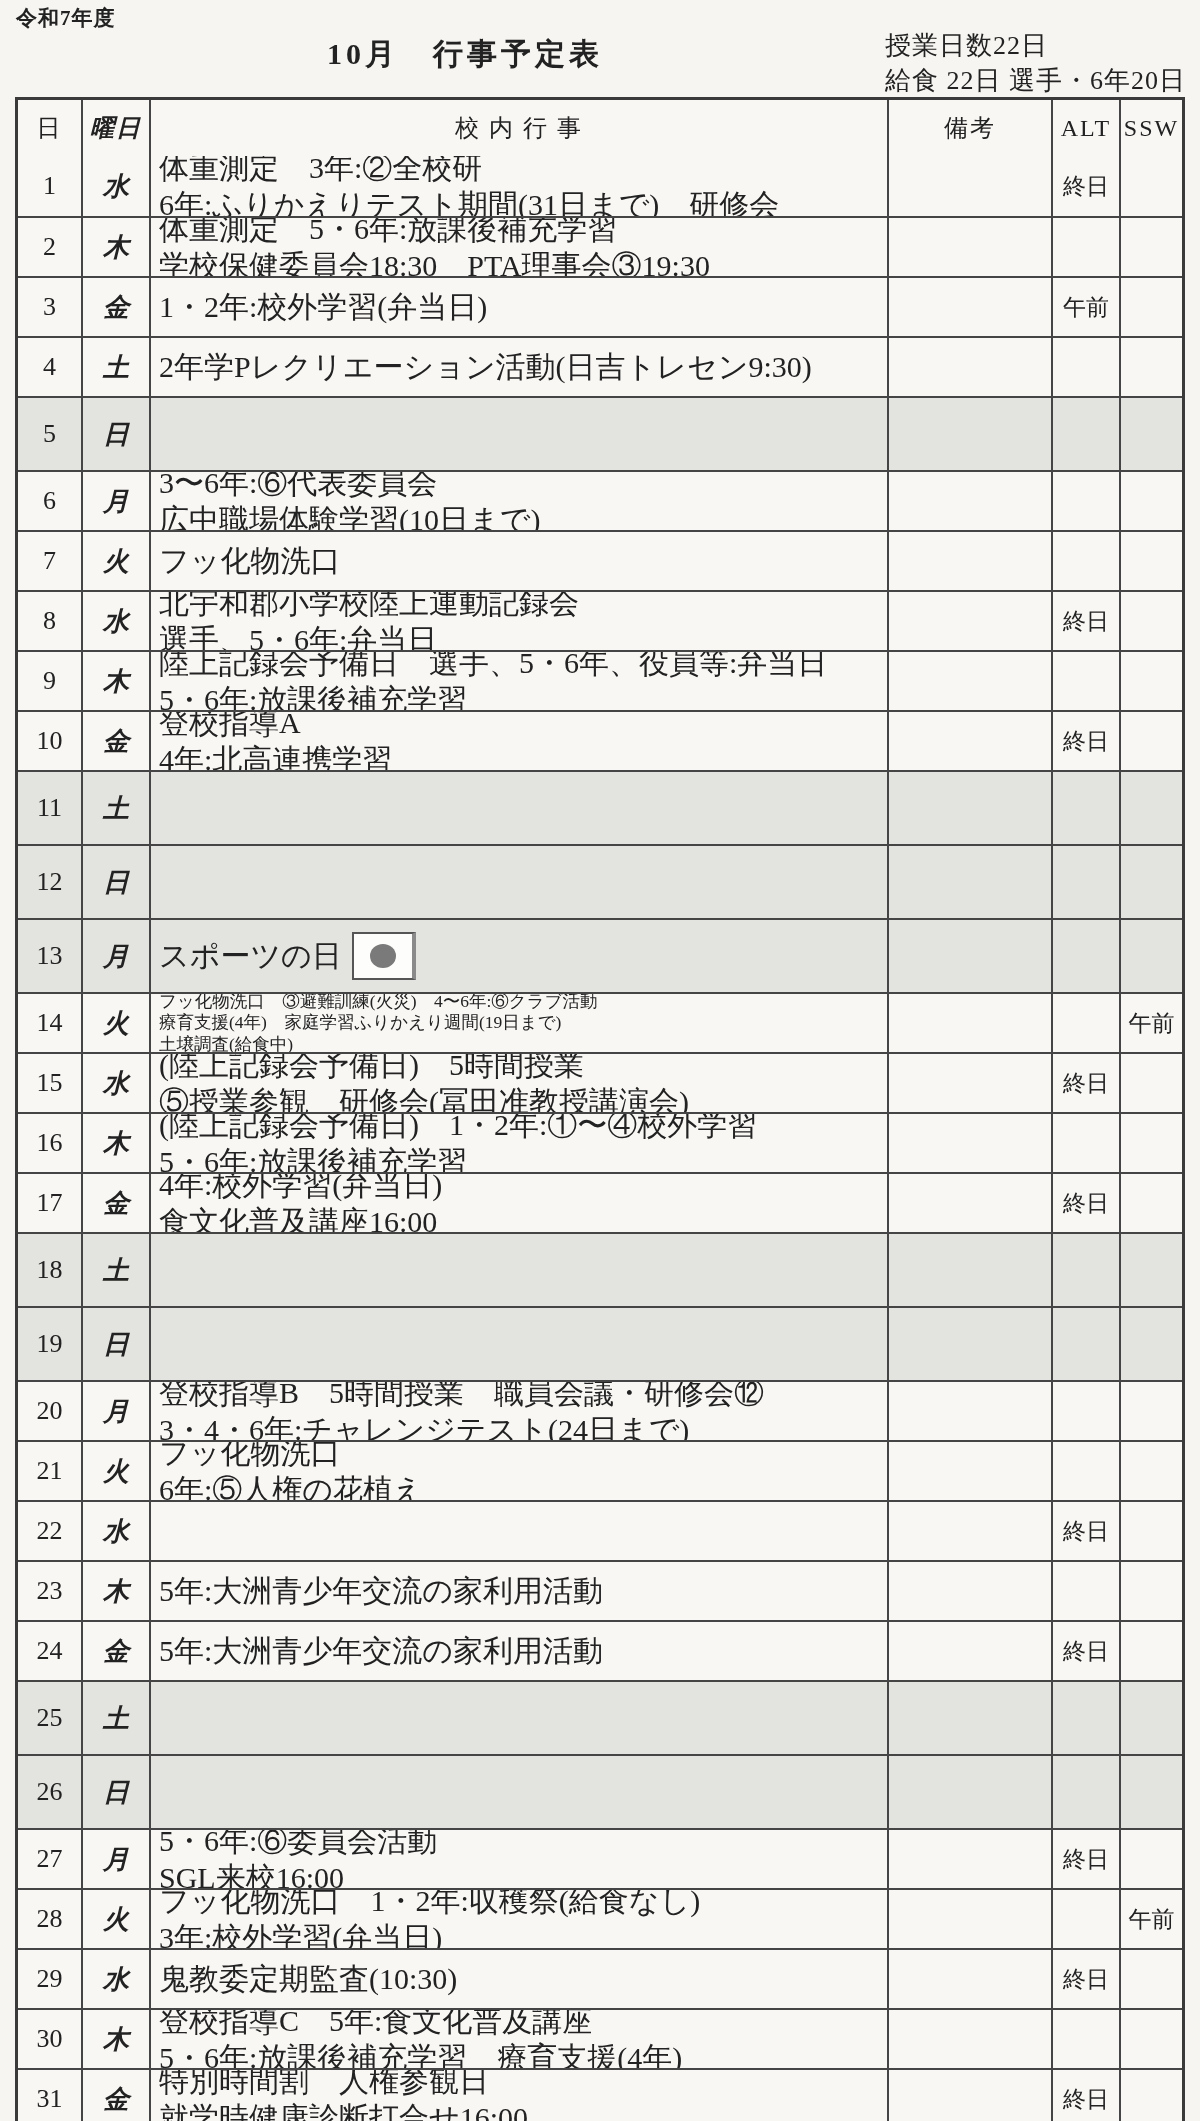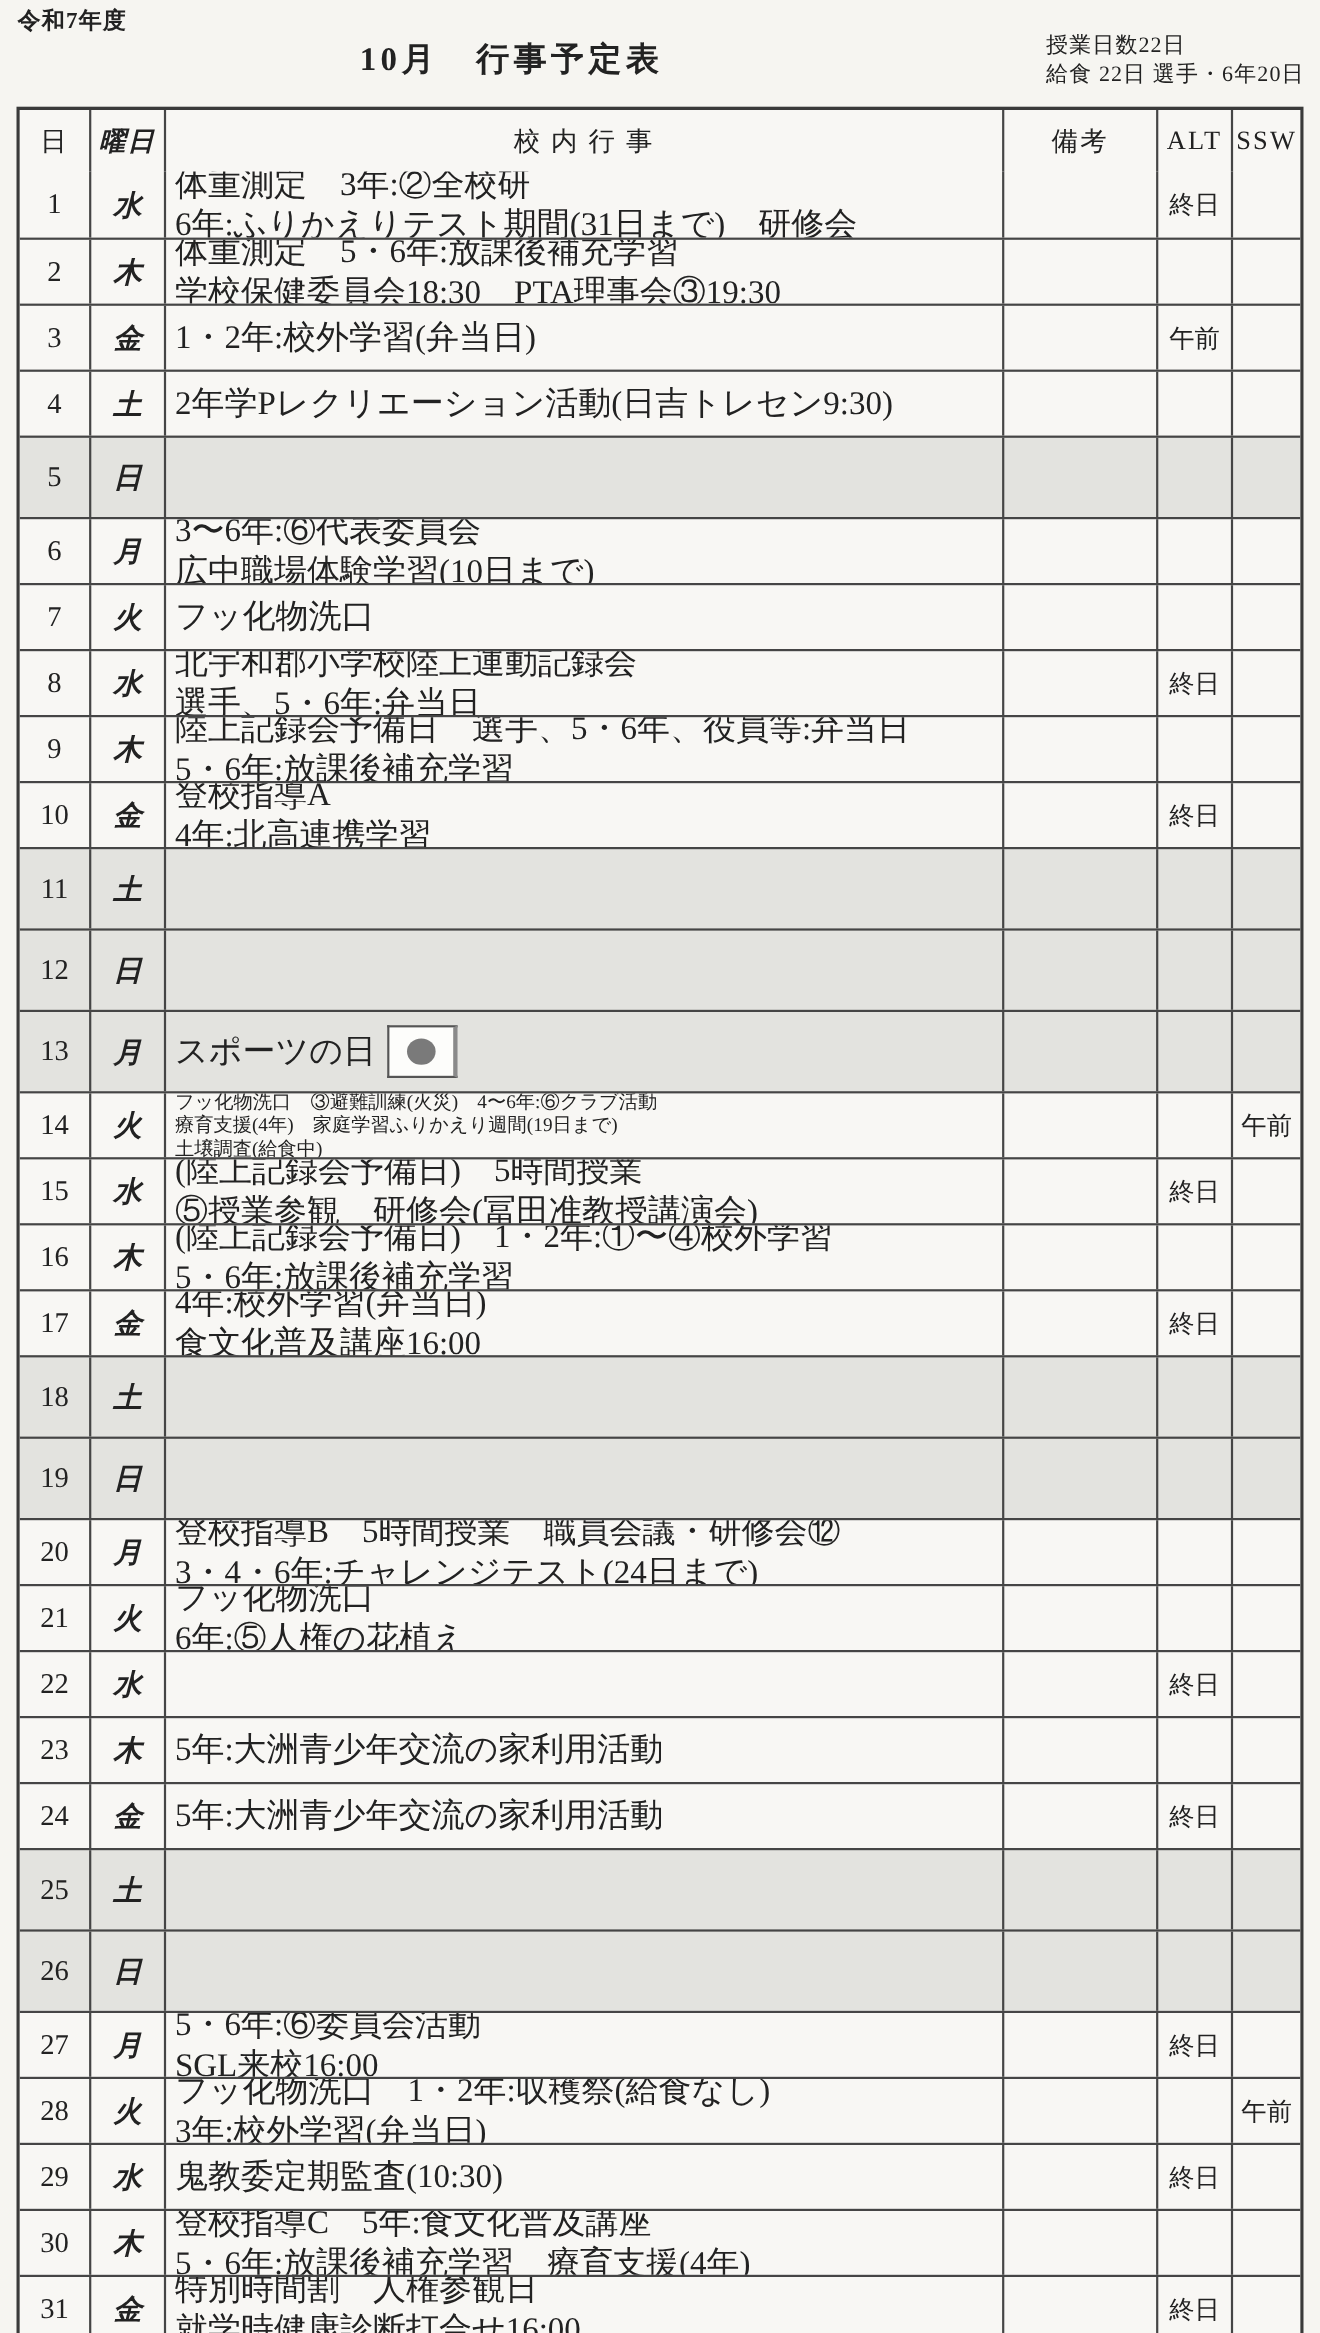--- a/index.html
+++ b/index.html
@@ -17,21 +17,21 @@
     position:absolute;top:4px;left:16px;
     font-size:21px;font-weight:bold;letter-spacing:1px;
   }
   .main-title{
     position:absolute;top:34px;left:255px;width:420px;
     font-size:30px;font-weight:bold;letter-spacing:4px;
     text-align:center;white-space:nowrap;
   }
   .summary{
     position:absolute;top:28px;right:14px;
-    font-size:20px;line-height:1.35;text-align:left;
+    font-size:26px;line-height:1.35;text-align:left;
     letter-spacing:1px;
   }
   
   .sched{
     position:absolute;left:15px;top:97px;width:1170px;
     border:3px solid #3a3a3a;
     box-sizing:border-box;
     background:#f8f7f4;
   }
   .trow{
@@ -45,21 +45,21 @@
   .cell{
     box-sizing:border-box;
     border-left:2px solid #454545;
     display:flex;align-items:center;justify-content:center;
     overflow:hidden;
   }
   .cell:first-child{border-left:none;}
   .c-day   {width:63px;flex:none;font-size:26px;}
   .c-wday  {width:68px;flex:none;font-size:26px;font-weight:bold;font-style:italic;}
   .c-events{flex:1 1 auto;justify-content:flex-start;padding:2px 8px;}
-  .c-rem   {width:140px;flex:none;}
+  .c-rem   {width:164px;flex:none;}
   .c-alt   {width:68px;flex:none;font-size:23px;}
   .c-ssw   {width:63px;flex:none;font-size:23px;}
   .hrow{height:56px;}
   .hrow .cell{font-size:24px;letter-spacing:2px;}
   .row{height:60px;}
   .row.shaded{height:74px;}
   .evlines{display:block;width:100%;}
   .evline{
     font-size:30px;line-height:1.24;white-space:nowrap;
     display:flex;align-items:center;gap:10px;

